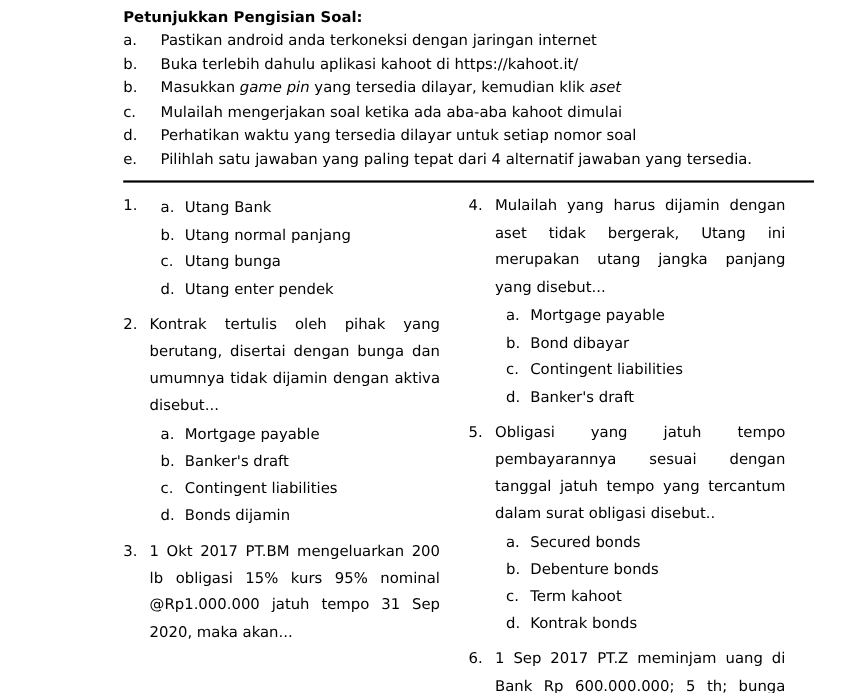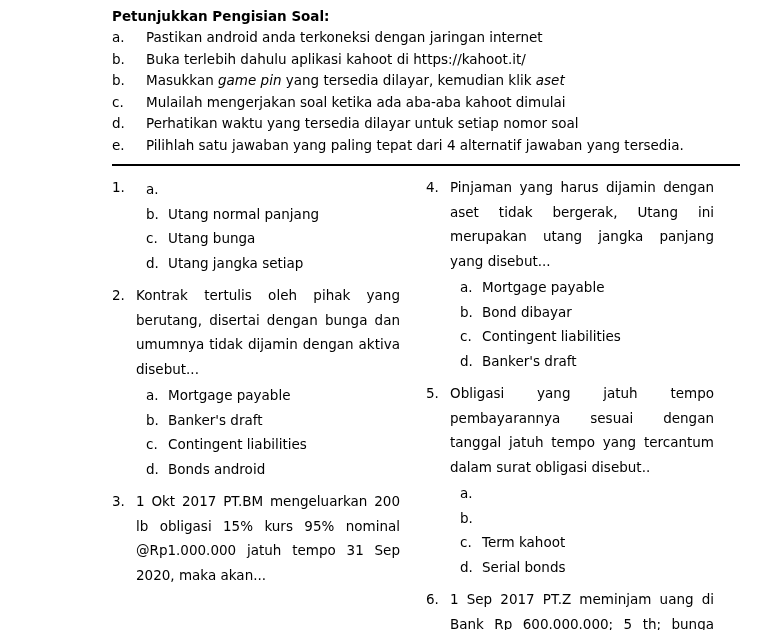--- a/index.html
+++ b/index.html
@@ -145,32 +145,33 @@
   <div class="columns">
 
     <div class="col">
 
       <div class="q">
         <div class="q-num">1.</div>
         <div class="q-body">
           <div class="opts">
             <div class="opt">
               <span class="opt-marker">a.</span>
+              <span class="opt-text">Utang Bank</span>
             </div>
             <div class="opt">
               <span class="opt-marker">b.</span>
               <span class="opt-text">Utang normal panjang</span>
             </div>
             <div class="opt">
               <span class="opt-marker">c.</span>
               <span class="opt-text">Utang bunga</span>
             </div>
             <div class="opt">
               <span class="opt-marker">d.</span>
-              <span class="opt-text">Utang jangka setiap</span>
+              <span class="opt-text">Utang enter pendek</span>
             </div>
           </div>
         </div>
       </div>
 
       <div class="q-gap"></div>
 
       <div class="q">
         <div class="q-num">2.</div>
         <div class="q-body">
@@ -185,21 +186,21 @@
             <div class="opt">
               <span class="opt-marker">b.</span>
               <span class="opt-text">Banker's draft</span>
             </div>
             <div class="opt">
               <span class="opt-marker">c.</span>
               <span class="opt-text">Contingent liabilities</span>
             </div>
             <div class="opt">
               <span class="opt-marker">d.</span>
-              <span class="opt-text">Bonds android</span>
+              <span class="opt-text">Bonds dijamin</span>
             </div>
           </div>
         </div>
       </div>
 
       <div class="q-gap"></div>
 
       <div class="q">
         <div class="q-num">3.</div>
         <div class="q-body">
@@ -211,21 +212,21 @@
       </div>
 
     </div>
 
     <div class="col">
 
       <div class="q">
         <div class="q-num">4.</div>
         <div class="q-body">
           <div class="q-stem">
-              <span class="just">Pinjaman yang harus dijamin dengan aset tidak bergerak, Utang ini merupakan utang jangka panjang yang disebut...</span>
+              <span class="just">Mulailah yang harus dijamin dengan aset tidak bergerak, Utang ini merupakan utang jangka panjang yang disebut...</span>
             </div>
           <div class="opts">
             <div class="opt">
               <span class="opt-marker">a.</span>
               <span class="opt-text">Mortgage payable</span>
             </div>
             <div class="opt">
               <span class="opt-marker">b.</span>
               <span class="opt-text">Bond dibayar</span>
             </div>
@@ -245,31 +246,33 @@
 
       <div class="q">
         <div class="q-num">5.</div>
         <div class="q-body">
           <div class="q-stem">
               <span class="just">Obligasi yang jatuh tempo pembayarannya sesuai dengan tanggal jatuh tempo yang tercantum dalam surat obligasi disebut..</span>
             </div>
           <div class="opts">
             <div class="opt">
               <span class="opt-marker">a.</span>
-            </div>
-            <div class="opt">
-              <span class="opt-marker">b.</span>
+              <span class="opt-text">Secured bonds</span>
+            </div>
+            <div class="opt">
+              <span class="opt-marker">b.</span>
+              <span class="opt-text">Debenture bonds</span>
             </div>
             <div class="opt">
               <span class="opt-marker">c.</span>
               <span class="opt-text">Term kahoot</span>
             </div>
             <div class="opt">
               <span class="opt-marker">d.</span>
-              <span class="opt-text">Serial bonds</span>
+              <span class="opt-text">Kontrak bonds</span>
             </div>
           </div>
         </div>
       </div>
 
       <div class="q-gap"></div>
 
       <div class="q">
         <div class="q-num">6.</div>
         <div class="q-body">

